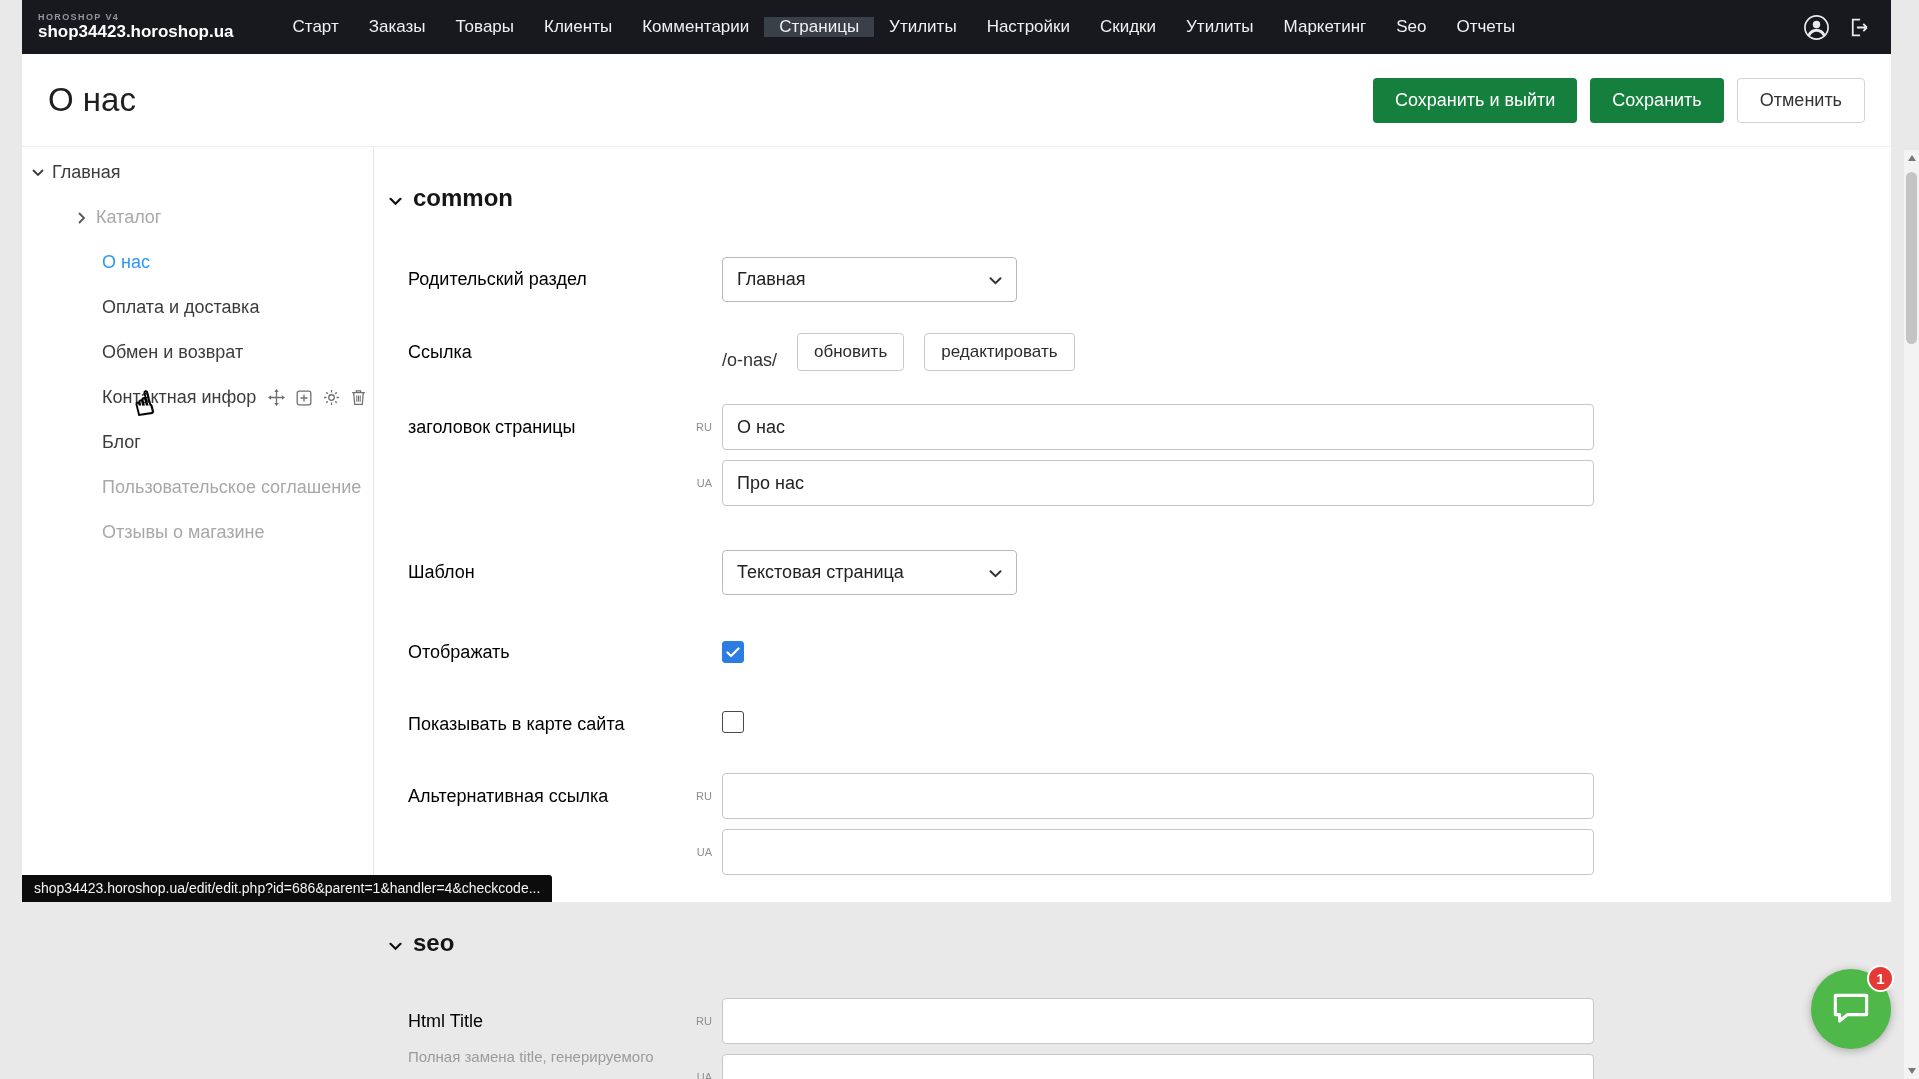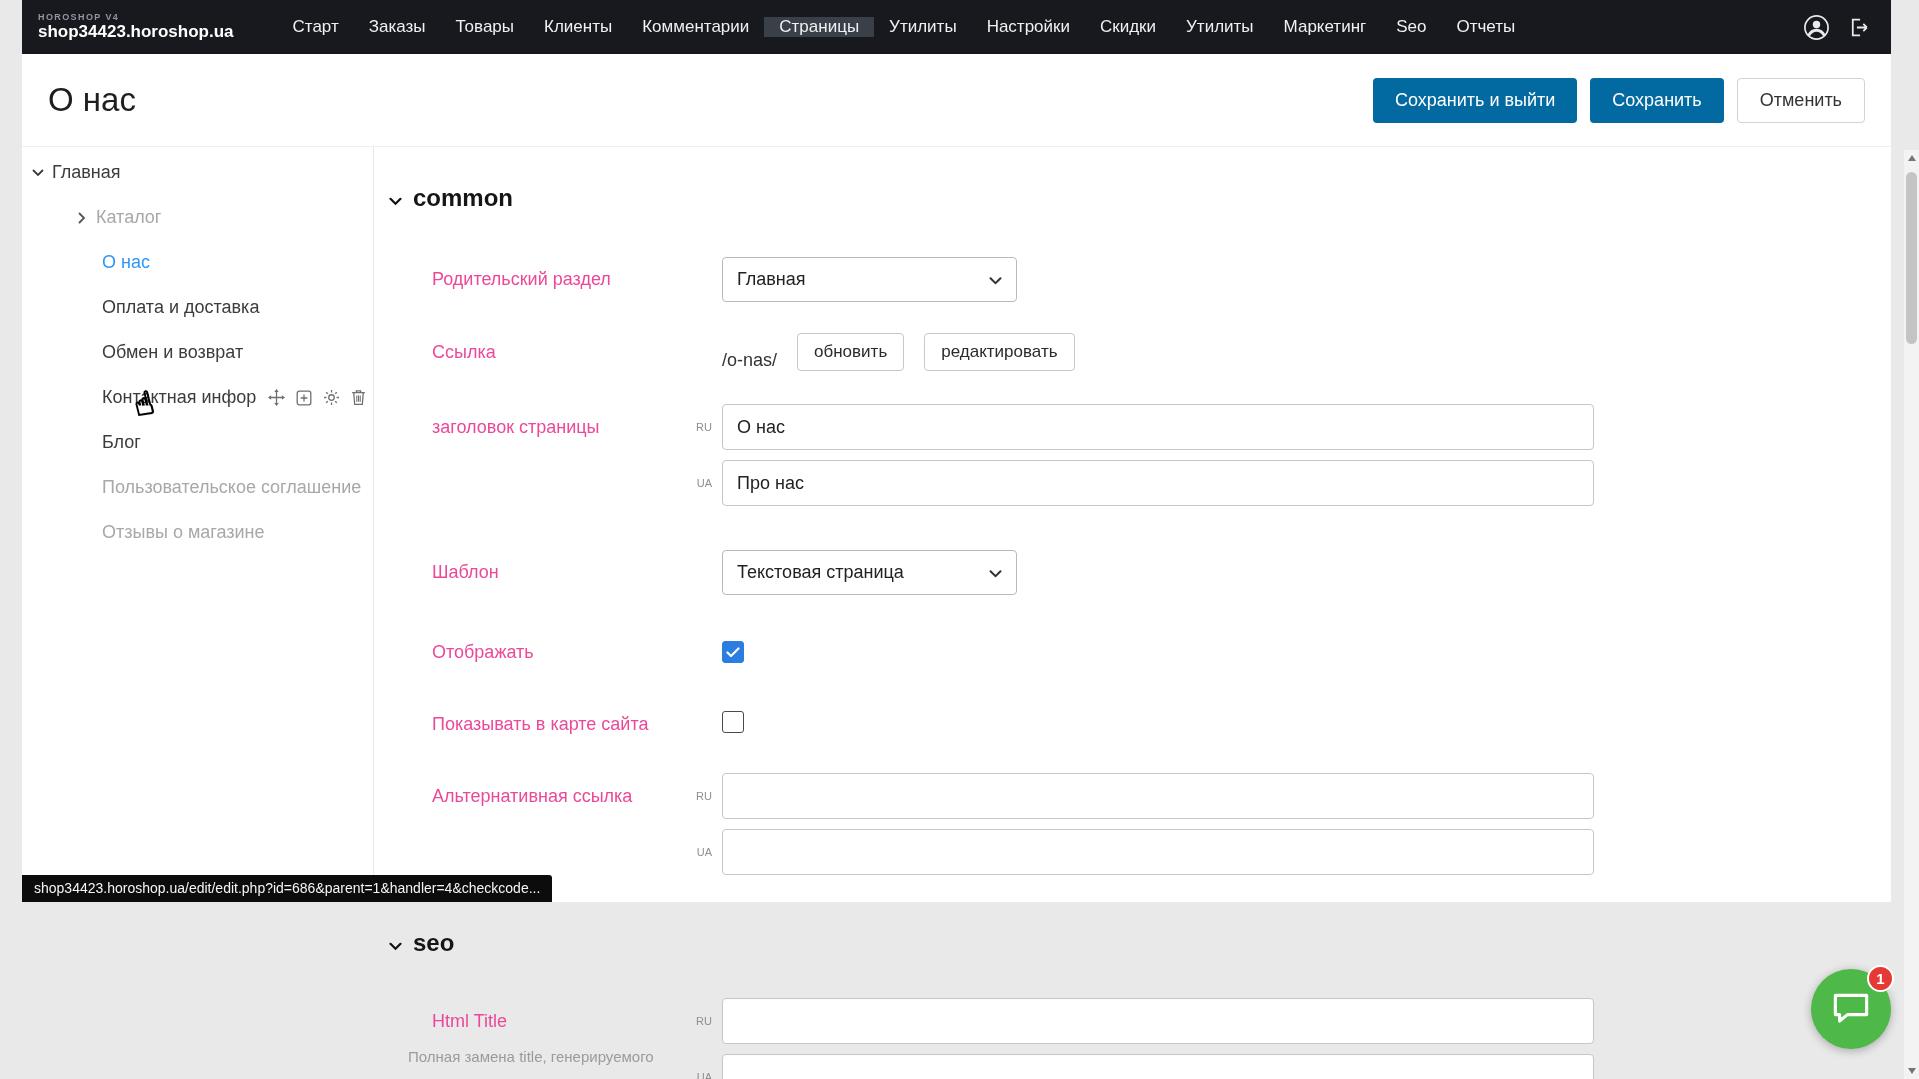--- a/index.html
+++ b/index.html
@@ -16,21 +16,21 @@
   .nav-item { display:flex; align-items:center; padding:0 15px; font-size:17px; color:#eef0f2; cursor:pointer; white-space:nowrap; }
   .nav-item.active { background:#3a4047; }
   .topbar-right { margin-left:auto; display:flex; align-items:center; gap:16px; }
   .tb-icon { display:flex; align-items:center; cursor:pointer; }
 
   
   .pagehead { height:92px; display:flex; align-items:center; padding:0 26px; }
   .page-title { font-size:33px; color:#1f1f1f; font-weight:400; margin:0; }
   .head-actions { margin-left:auto; display:flex; gap:13px; }
   .btn { height:45px; padding:0 22px; font-size:18px; border-radius:4px; border:none; cursor:pointer; font-family:inherit; }
-  .btn-blue { background:#0369a1; color:#fff; }
+  .btn-blue { background:#15803d; color:#fff; }
   .btn-white { background:#fff; color:#333; border:1px solid #d3d3d3; }
 
   
   .content { display:flex; height:933px; border-top:1px solid #efefef; overflow:hidden; }
 
   
   .sidebar { width:352px; flex-shrink:0; border-right:1px solid #e7e7e7; padding-top:3px; position:relative; }
   .tree-item { height:45px; display:flex; align-items:center; font-size:18px; color:#3c3c3c; padding-left:80px; cursor:pointer; }
   .tree-item.root { padding-left:10px; }
   .muted { color:#a8a8a8; }
@@ -42,21 +42,21 @@
   .tree-actions span { display:inline-flex; cursor:pointer; }
   .cursor-hand { position:absolute; left:112px; top:238px; font-size:32px; color:#ffffff;
                  -webkit-text-stroke:1.4px #000; text-shadow:0 0 1px #000;
                  transform:rotate(-14deg); z-index:6; font-family:"DejaVu Sans", sans-serif; pointer-events:none; }
 
   
   .form { flex:1; padding:39px 0 0 15px; position:relative; }
   .section-head { display:flex; align-items:center; gap:11px; font-size:24px; font-weight:bold; color:#151515; cursor:pointer; height:24px; }
   .row { display:grid; grid-template-columns:314px 1fr; padding-left:19px; align-items:center; }
   .row.align-top { align-items:start; }
-  .label { font-size:18px; color:#ec4899;margin-left:24px; }
+  .label { font-size:18px; color:#000000; }
   .label.on-input { height:46px; display:flex; align-items:center; }
   .hint { font-size:15px; color:#9b9b9b; margin-top:4px; width:290px; line-height:1.25; }
 
   .row-parent   { margin-top:47px; }
   .row-link     { margin-top:31px; }
   .row-pagetitle{ margin-top:33px; }
   .row-template { margin-top:44px; }
   .row-display  { margin-top:46px; }
   .row-sitemap  { margin-top:48px; }
   .row-altlink  { margin-top:36px; }

